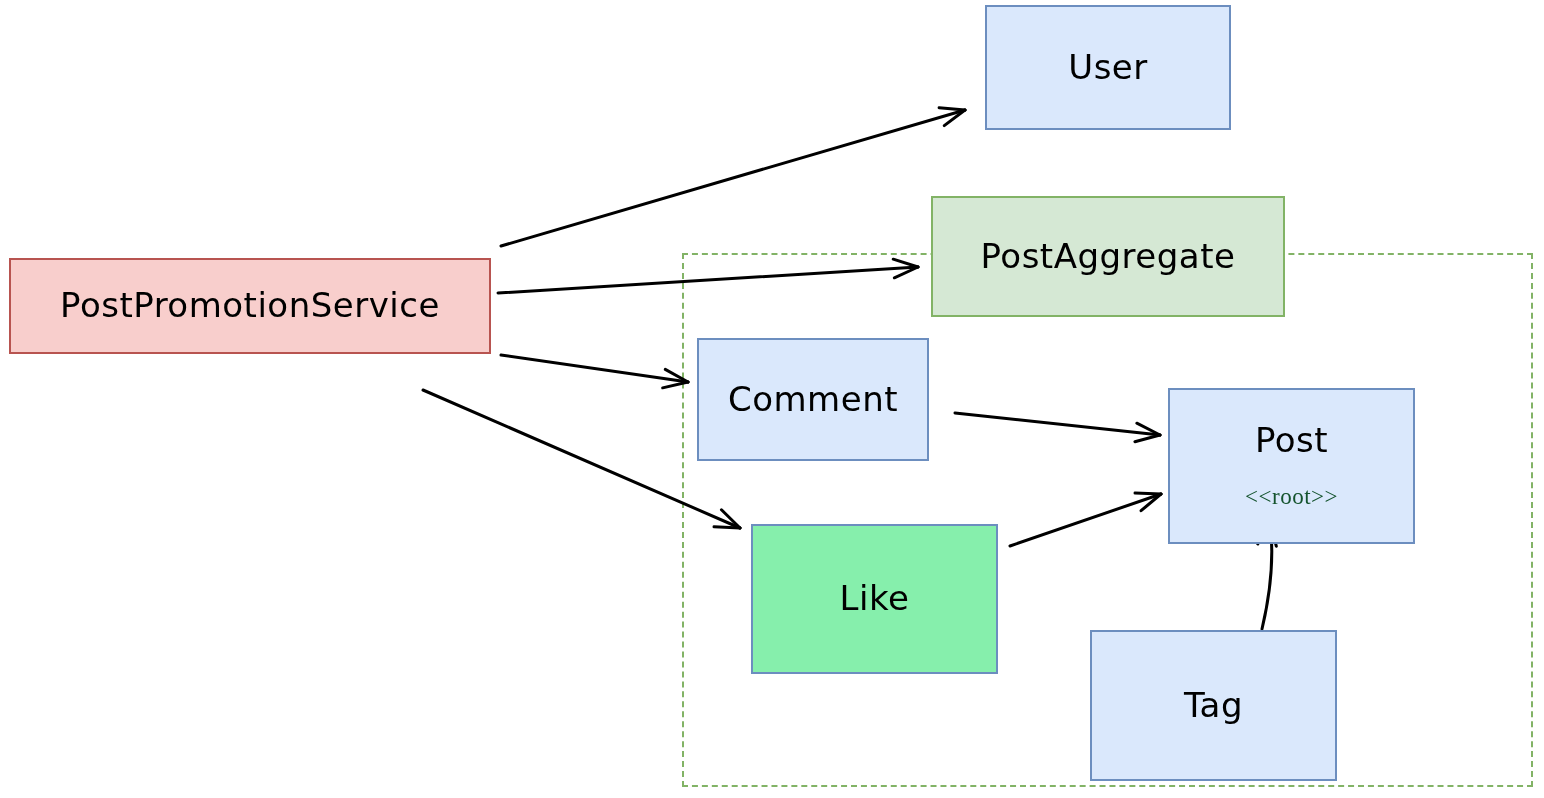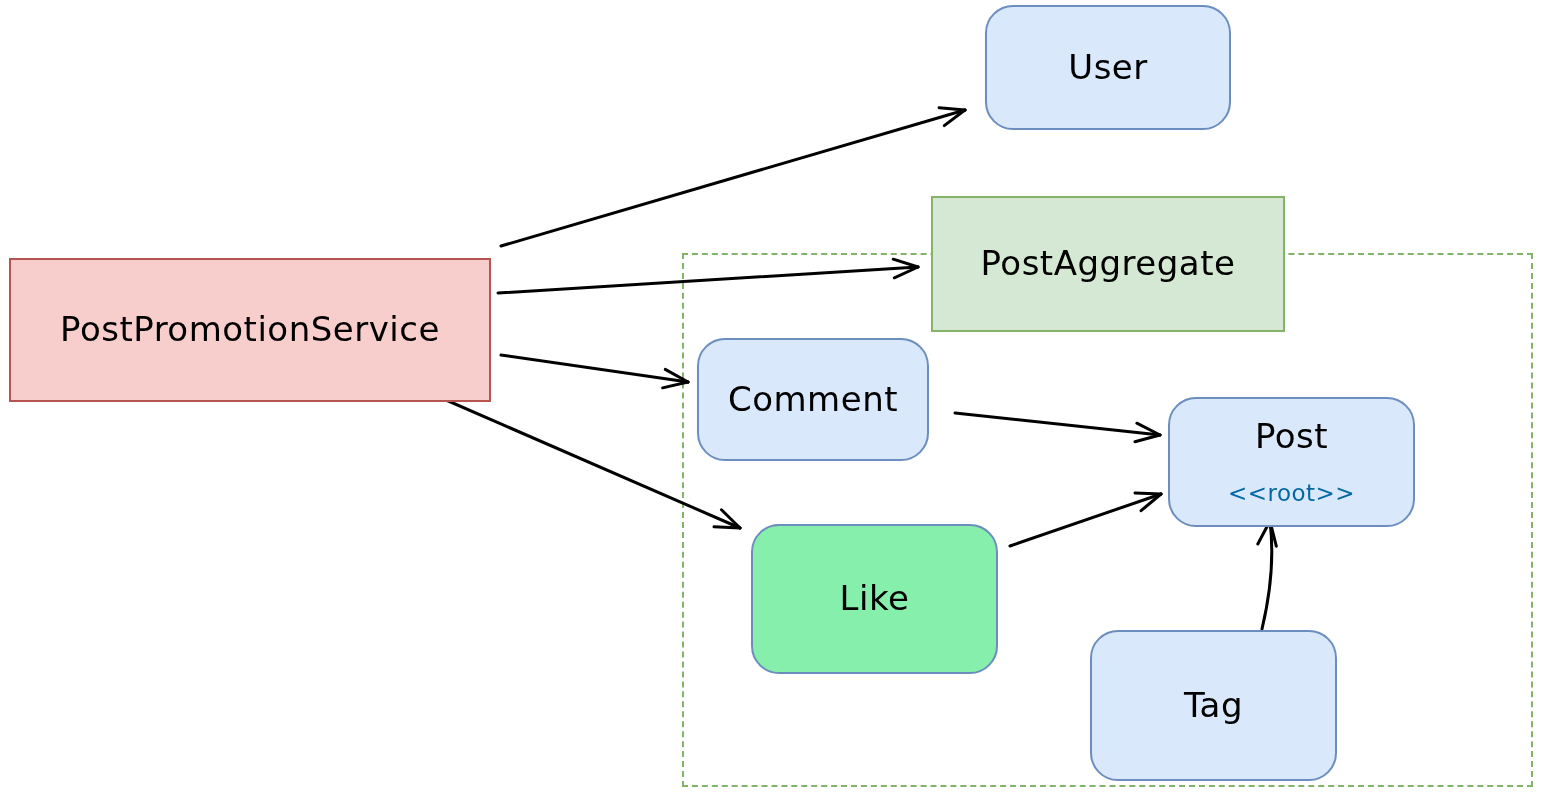--- a/index.html
+++ b/index.html
@@ -37,28 +37,28 @@
     border-style: solid;
     line-height: 1.15;
   }
   .node .node-title {
     font-size: 34px;
     color: #000000;
     letter-spacing: 0.5px;
   }
   .node .node-stereotype {
     font-size: 23px;
-    color: #0369a1;
+    color: #14532d;
     margin-top: 6px;
     letter-spacing: 0.5px;
+    font-family: Liberation Serif, serif;
   }
   .node.blue {
     background: #dae8fc;
     border-color: #6c8ebf;
-    border-radius: 28px;
   }
   .node.green {
     background: #d5e8d4;
     border-color: #82b366;
   }
   .node.red {
     background: #f8cecc;
     border-color: #b85450;
   }
   .boundary {
@@ -107,33 +107,33 @@
         <path d="M 1161 494 L 1141.0828444789065 510.71247785185" stroke="#000000" stroke-width="3" fill="none" stroke-linecap="round"></path>
       </g>
       <g>
         <path d="M 1262 629 Q 1276 570 1270 521" fill="none" stroke="#000000" stroke-width="3" stroke-linecap="round"></path>
         <path d="M 1270 521 L 1257.7937393675668 543.9566374143321" stroke="#000000" stroke-width="3" fill="none" stroke-linecap="round"></path>
         <path d="M 1270 521 L 1276.2899692855913 546.2276888831759" stroke="#000000" stroke-width="3" fill="none" stroke-linecap="round"></path>
       </g>
     </svg>
 
   <div id="node-layer">
-      <div class="node red" style="left: 9px; top: 258px; width: 482px; height: 144px; background: rgb(248, 206, 204); border-color: rgb(184, 84, 80);">
+      <div class="node red" style="left: 9px; top: 258px; width: 482px; height: 96px; background: rgb(248, 206, 204); border-color: rgb(184, 84, 80);">
         <div class="node-title">PostPromotionService</div>
       </div>
       <div class="node blue" style="left: 985px; top: 5px; width: 246px; height: 125px; background: rgb(218, 232, 252); border-color: rgb(108, 142, 191);">
         <div class="node-title">User</div>
       </div>
-      <div class="node green" style="left: 931px; top: 196px; width: 354px; height: 136px; background: rgb(213, 232, 212); border-color: rgb(130, 179, 102);">
+      <div class="node green" style="left: 931px; top: 196px; width: 354px; height: 121px; background: rgb(213, 232, 212); border-color: rgb(130, 179, 102);">
         <div class="node-title">PostAggregate</div>
       </div>
       <div class="node blue" style="left: 697px; top: 338px; width: 232px; height: 123px; background: rgb(218, 232, 252); border-color: rgb(108, 142, 191);">
         <div class="node-title">Comment</div>
       </div>
-      <div class="node blue" style="left: 1168px; top: 397px; width: 247px; height: 130px; background: rgb(218, 232, 252); border-color: rgb(108, 142, 191); gap: 18px;">
+      <div class="node blue" style="left: 1168px; top: 388px; width: 247px; height: 156px; background: rgb(218, 232, 252); border-color: rgb(108, 142, 191); gap: 18px;">
         <div class="node-title">Post</div>
         <div class="node-stereotype">&lt;&lt;root&gt;&gt;</div>
       </div>
       <div class="node blue" style="left: 751px; top: 524px; width: 247px; height: 150px; background: #86efac; border-color: rgb(108, 142, 191);">
         <div class="node-title">Like</div>
       </div>
       <div class="node blue" style="left: 1090px; top: 630px; width: 247px; height: 151px; background: rgb(218, 232, 252); border-color: rgb(108, 142, 191);">
         <div class="node-title">Tag</div>
       </div>
     </div>

